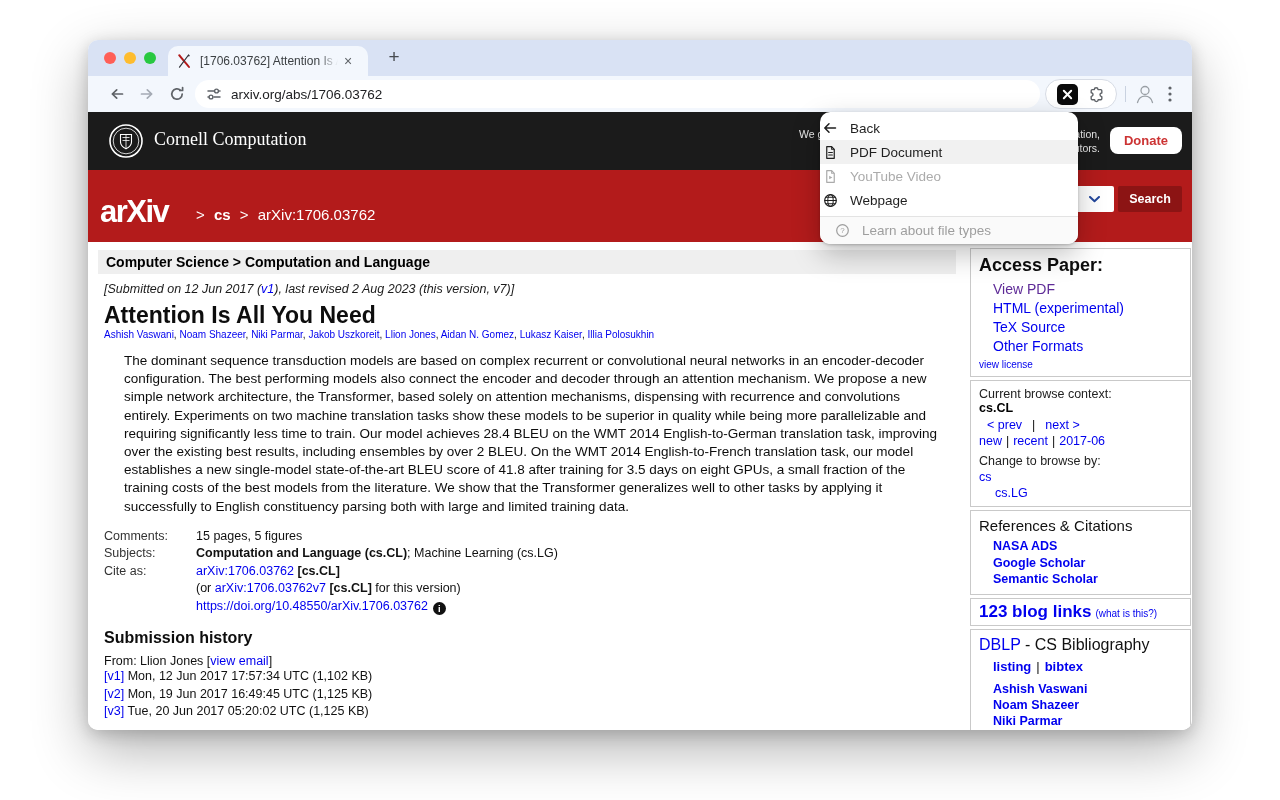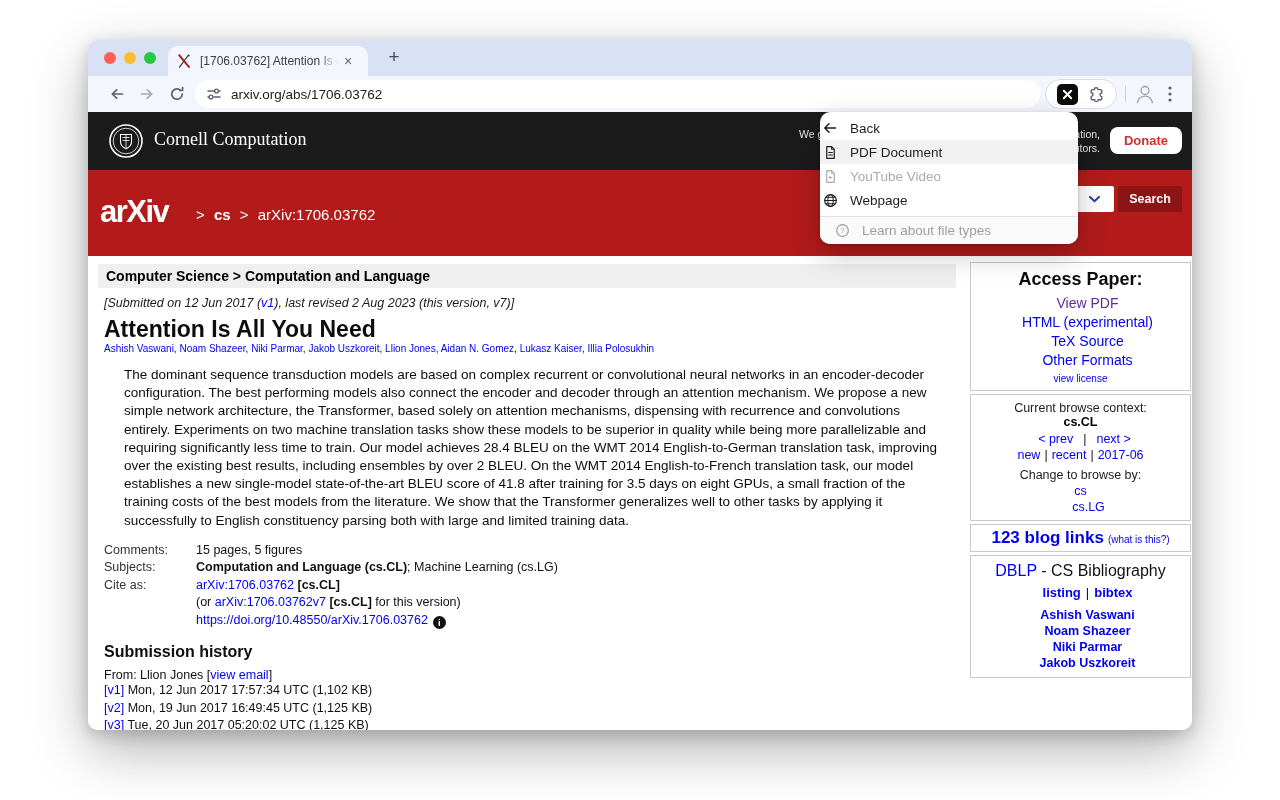--- a/index.html
+++ b/index.html
@@ -36,21 +36,21 @@
   .avatar{position:absolute;left:1046px;top:7px;width:22px;height:22px;}
   .dots{position:absolute;left:1080px;top:9px;width:4px;height:18px;}
   
   .cornell{height:58px;background:#1b1b1b;position:relative;}
   .seal{position:absolute;left:20px;top:11px;width:36px;height:36px;}
   .cu-name{position:absolute;left:66px;top:17px;color:#fff;font-family:"Liberation Serif",serif;font-size:18px;}
   .support{position:absolute;right:92px;top:15px;text-align:right;color:#e8e8e8;font-size:10.5px;line-height:14px;}
   .donate{position:absolute;right:10px;top:15px;width:72px;height:27px;background:#fff;color:#c33;font-weight:bold;font-size:13px;
           border-radius:8px;display:flex;align-items:center;justify-content:center;}
   
-  .banner{height:86px;background:#b31b1b;position:relative;color:#fff;}
+  .banner{height:72px;background:#b31b1b;position:relative;color:#fff;}
   .logo{position:absolute;left:12px;top:24px;font-size:31px;font-weight:bold;letter-spacing:-1.5px;color:#fff;}
   .crumb{position:absolute;left:103px;top:36px;font-size:15px;color:#fff;}
   .crumb .sep{margin:0 5px;}
   .crumb a{color:#fff;text-decoration:none;font-weight:bold;}
   .search-select{position:absolute;left:986px;top:16px;width:40px;height:26px;background:#fff;border-radius:2px;
                  display:flex;align-items:center;justify-content:center;}
   .search-btn{position:absolute;left:1030px;top:16px;width:64px;height:26px;background:#8c1414;color:#fff;font-size:12.5px;font-weight:bold;
               border-radius:2px;display:flex;align-items:center;justify-content:center;}
   
   .content{height:488px;background:#fff;position:relative;color:#111;}
@@ -66,21 +66,21 @@
   .meta-row{display:flex;line-height:17.5px;}
   .meta-label{width:92px;color:#333;flex:0 0 92px;}
   .bold{font-weight:bold;}
   .subhist-h{font-size:16px;font-weight:bold;margin-top:14px;color:#0d0d0d;}
   .from{margin-top:7px;font-size:12.5px;}
   .version{font-size:12.5px;line-height:17.5px;}
   .info-dot{display:inline-flex;width:13px;height:13px;border-radius:50%;background:#111;color:#fff;font-size:9.5px;font-weight:bold;
             align-items:center;justify-content:center;margin-left:5px;vertical-align:-2px;}
   .info-dot::after{content:"i";}
   
-  .sidebar{position:absolute;left:882px;top:6px;width:221px;font-size:12.5px;text-align:center;}
+  .sidebar{position:absolute;left:882px;top:6px;width:221px;font-size:12.5px;}
   .sbox{border:1px solid #c9c9c9;background:#fff;margin-bottom:3px;padding:6px 8px;box-sizing:border-box;}
   .sb-h1{font-size:18px;font-weight:bold;color:#0d0d0d;}
   .access-links{margin:4px 0 2px 14px;line-height:19px;font-size:14px;}
   .access-links a{font-weight:normal;}
   a.visited{color:#5e2b97 !important;}
   .license{font-size:10px;margin-top:3px;}
   .ctx-label{color:#222;}
   .ctx-cat{font-weight:bold;color:#000;}
   .pn-row{margin:3px 0 0 8px;color:#111;}
   .pn-row .pipe{margin:0 10px;color:#111;}
@@ -298,20 +298,28 @@
             <a class="lnk">&lt; prev</a><span class="pipe">|</span><a class="lnk">next &gt;</a>
           </div>
           <div class="nr-row">
             <a class="lnk">new</a><span class="pipe">|</span><a class="lnk">recent</a><span class="pipe">|</span><a class="lnk">2017-06</a>
           </div>
           <div class="change-label">Change to browse by:</div>
           <div class="bb-cs"><a class="lnk">cs</a></div>
           <div class="bb-cslg"><a class="lnk">cs.LG</a></div>
         </div>
 
+        <div class="sbox">
+          <div class="refs-h">References &amp; Citations</div>
+          <div class="refs-links" id="refs-links">
+              <div><a class="lnk">NASA ADS</a></div>
+              <div><a class="lnk">Google Scholar</a></div>
+              <div><a class="lnk">Semantic Scholar</a></div>
+            </div>
+        </div>
 
         <div class="sbox blog-box">
           <a class="lnk blog-link">123 blog links</a><a class="lnk blog-hint">(what is this?)</a>
         </div>
 
         <div class="sbox">
           <div class="dblp-h">
             <a class="lnk">DBLP</a><span> - CS Bibliography</span>
           </div>
           <div class="dblp-sub">

